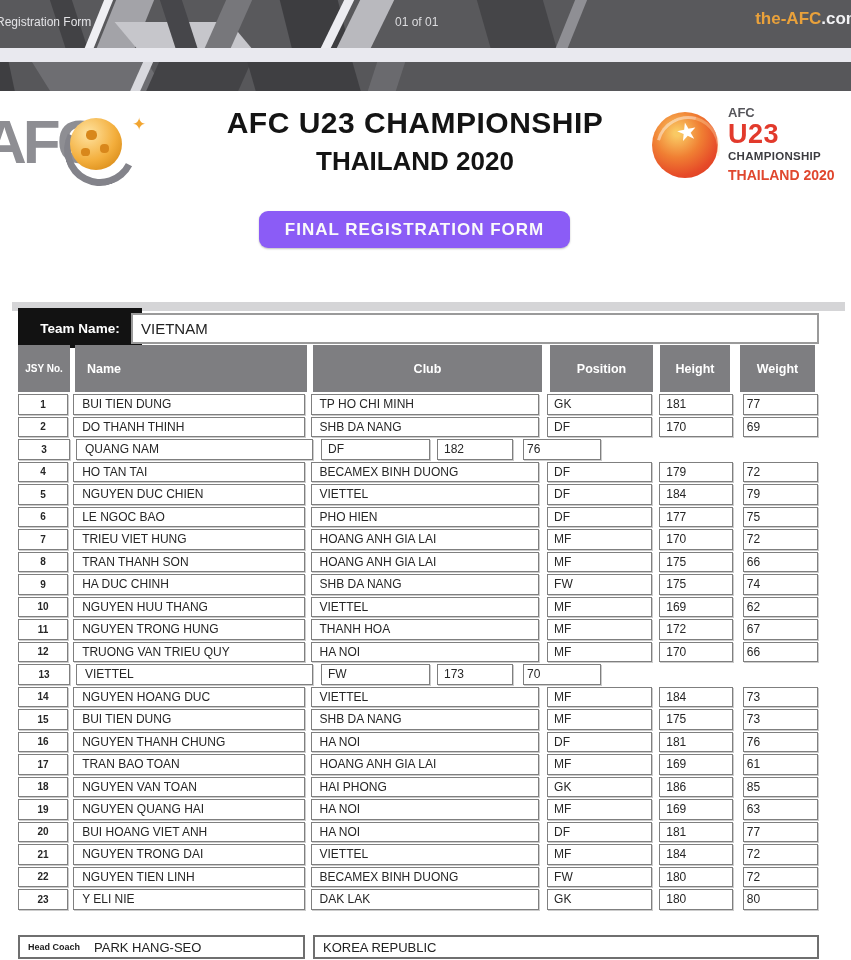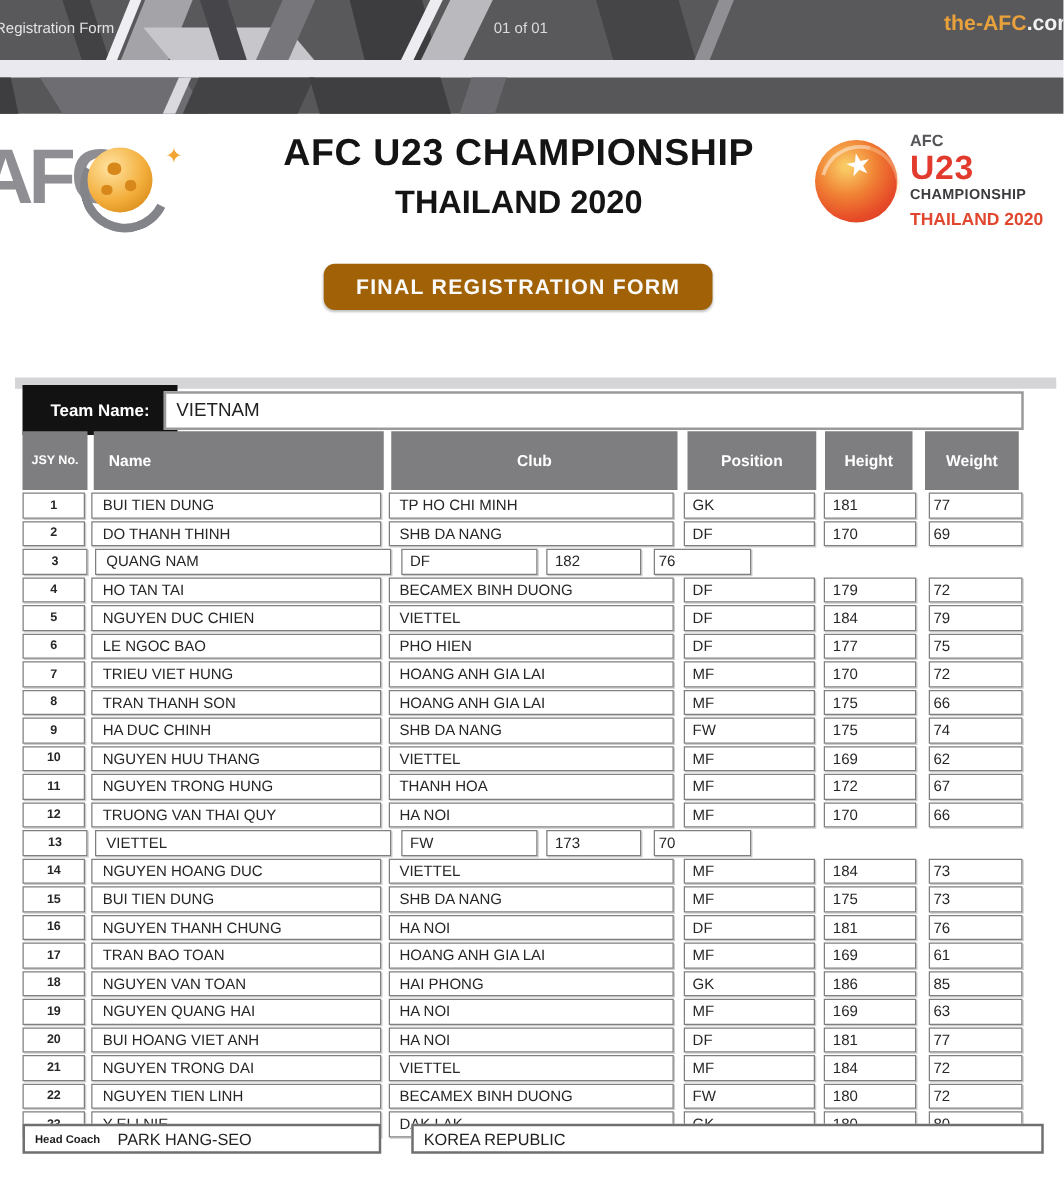--- a/index.html
+++ b/index.html
@@ -60,21 +60,21 @@
   .event-swirl{position:absolute;left:8px;top:14px;width:58px;height:58px;border-radius:50%;
                border:3px solid transparent;border-top-color:rgba(255,255,255,0.45);
                border-right-color:rgba(255,230,180,0.35);transform:rotate(-30deg);}
   .event-star{position:absolute;left:28px;top:16px;color:#fff;font-size:24px;transform:rotate(-12deg);}
   .event-text{position:absolute;left:80px;top:4px;line-height:1;}
   .ev-afc{font-size:13px;font-weight:bold;color:#55555A;margin-bottom:2px;}
   .ev-u23{font-size:27px;font-weight:bold;color:#E23A2C;letter-spacing:0.5px;}
   .ev-champ{font-size:11.5px;font-weight:bold;color:#3C3C40;letter-spacing:0.3px;margin-top:3px;}
   .ev-thai{font-size:14px;font-weight:bold;color:#E0472E;margin-top:5px;}
 
-  .form-banner{position:absolute;left:259px;top:211px;width:311px;height:37px;background:#a16207;
+  .form-banner{position:absolute;left:259px;top:211px;width:311px;height:37px;background:#8b5cf6;
                border-radius:9px;color:#FAFAFA;font-size:17px;font-weight:bold;letter-spacing:1px;
                display:flex;align-items:center;justify-content:center;
                box-shadow:0 1px 2px rgba(0,0,0,0.25);}
 
   
   .table-top-shadow{position:absolute;left:12px;top:302px;width:833px;height:9px;background:#D5D5D7;}
   .team-label{position:absolute;left:18px;top:308px;width:124px;height:40px;background:#121212;
               color:#fff;font-size:13.5px;font-weight:bold;display:flex;align-items:center;
               justify-content:center;}
   .team-input{position:absolute;left:131px;top:313px;width:688px;height:31px;box-sizing:border-box;
@@ -96,21 +96,21 @@
   .cell{background:#fff;border:1px solid #7F7F7F;box-shadow:1px 1px 0 rgba(110,110,110,0.35);
         font-size:12px;color:#262626;display:flex;align-items:center;white-space:nowrap;overflow:hidden;}
   .c-jsy{width:50px;justify-content:center;font-weight:bold;font-size:10px;}
   .c-name{width:230px;margin-left:5px;padding-left:8px;}
   .c-club{width:227px;margin-left:6px;padding-left:8px;}
   .c-pos{width:101px;margin-left:8px;padding-left:6px;}
   .c-hgt{width:68px;margin-left:7px;padding-left:6px;}
   .c-wgt{width:73px;margin-left:10px;padding-left:3px;}
 
   
-  .coach-row{position:absolute;left:18px;top:899px;display:flex;gap:16px;}
+  .coach-row{position:absolute;left:18px;top:935px;display:flex;}
   .coach-box{box-sizing:border-box;height:24px;background:#fff;border:2px solid #6F6F6F;
              display:flex;align-items:center;font-size:13px;color:#222;}
   .coach-name-box{width:287px;}
   .coach-label{font-size:9px;font-weight:bold;color:#1c1c1c;margin:0 14px 0 8px;white-space:nowrap;}
   .coach-nat-box{width:506px;margin-left:8px;padding-left:8px;}
 </style>
 </head>
 <body>
 
 <div class="page">
@@ -266,21 +266,21 @@
       <div class="prow">
         <div class="cell c-jsy">11</div>
         <div class="cell c-name">NGUYEN TRONG HUNG</div>
         <div class="cell c-club">THANH HOA</div>
         <div class="cell c-pos">MF</div>
         <div class="cell c-hgt">172</div>
         <div class="cell c-wgt">67</div>
       </div>
       <div class="prow">
         <div class="cell c-jsy">12</div>
-        <div class="cell c-name">TRUONG VAN THAI QUY</div>
+        <div class="cell c-name">TRUONG VAN TRIEU QUY</div>
         <div class="cell c-club">HA NOI</div>
         <div class="cell c-pos">MF</div>
         <div class="cell c-hgt">170</div>
         <div class="cell c-wgt">66</div>
       </div>
       <div class="prow">
         <div class="cell c-jsy">13</div>
         <div class="cell c-club">VIETTEL</div>
         <div class="cell c-pos">FW</div>
         <div class="cell c-hgt">173</div>

